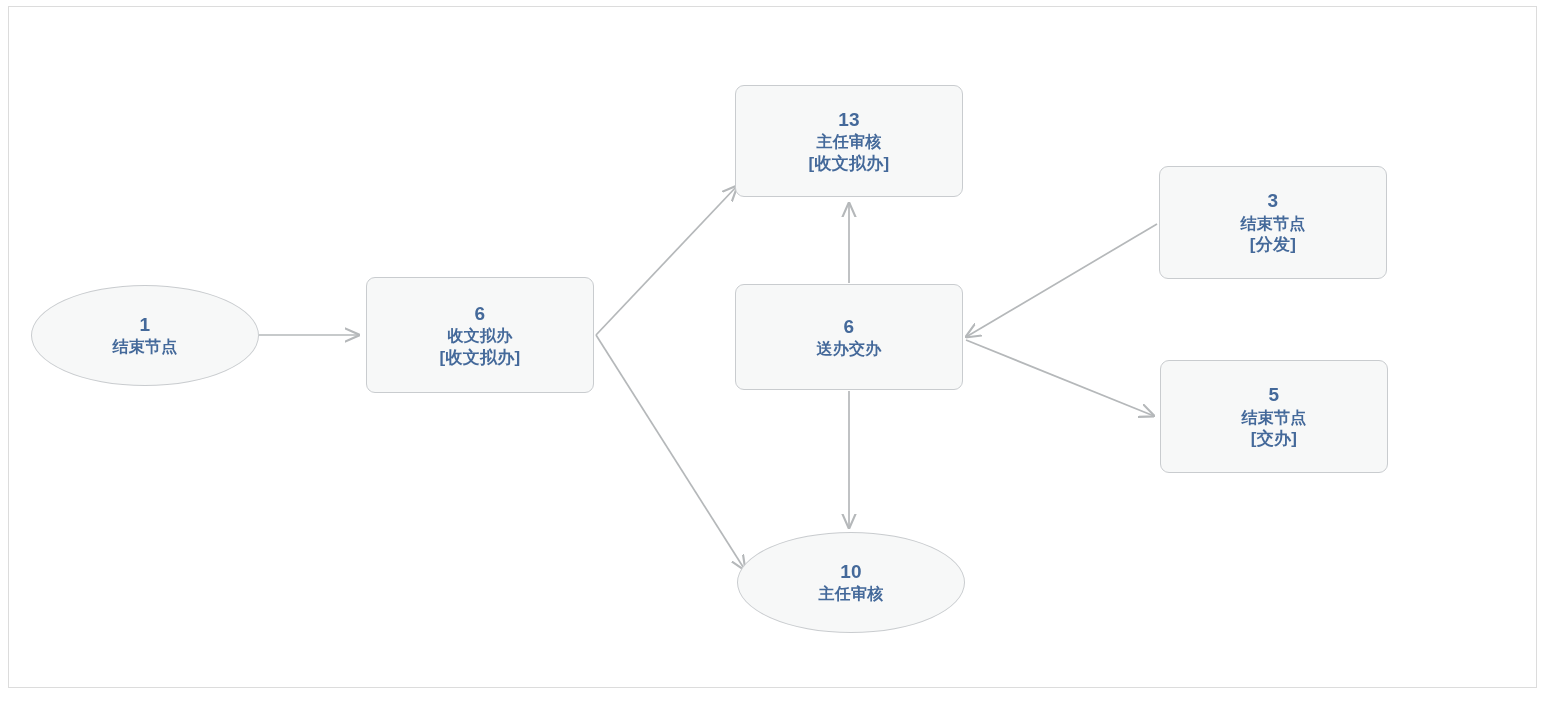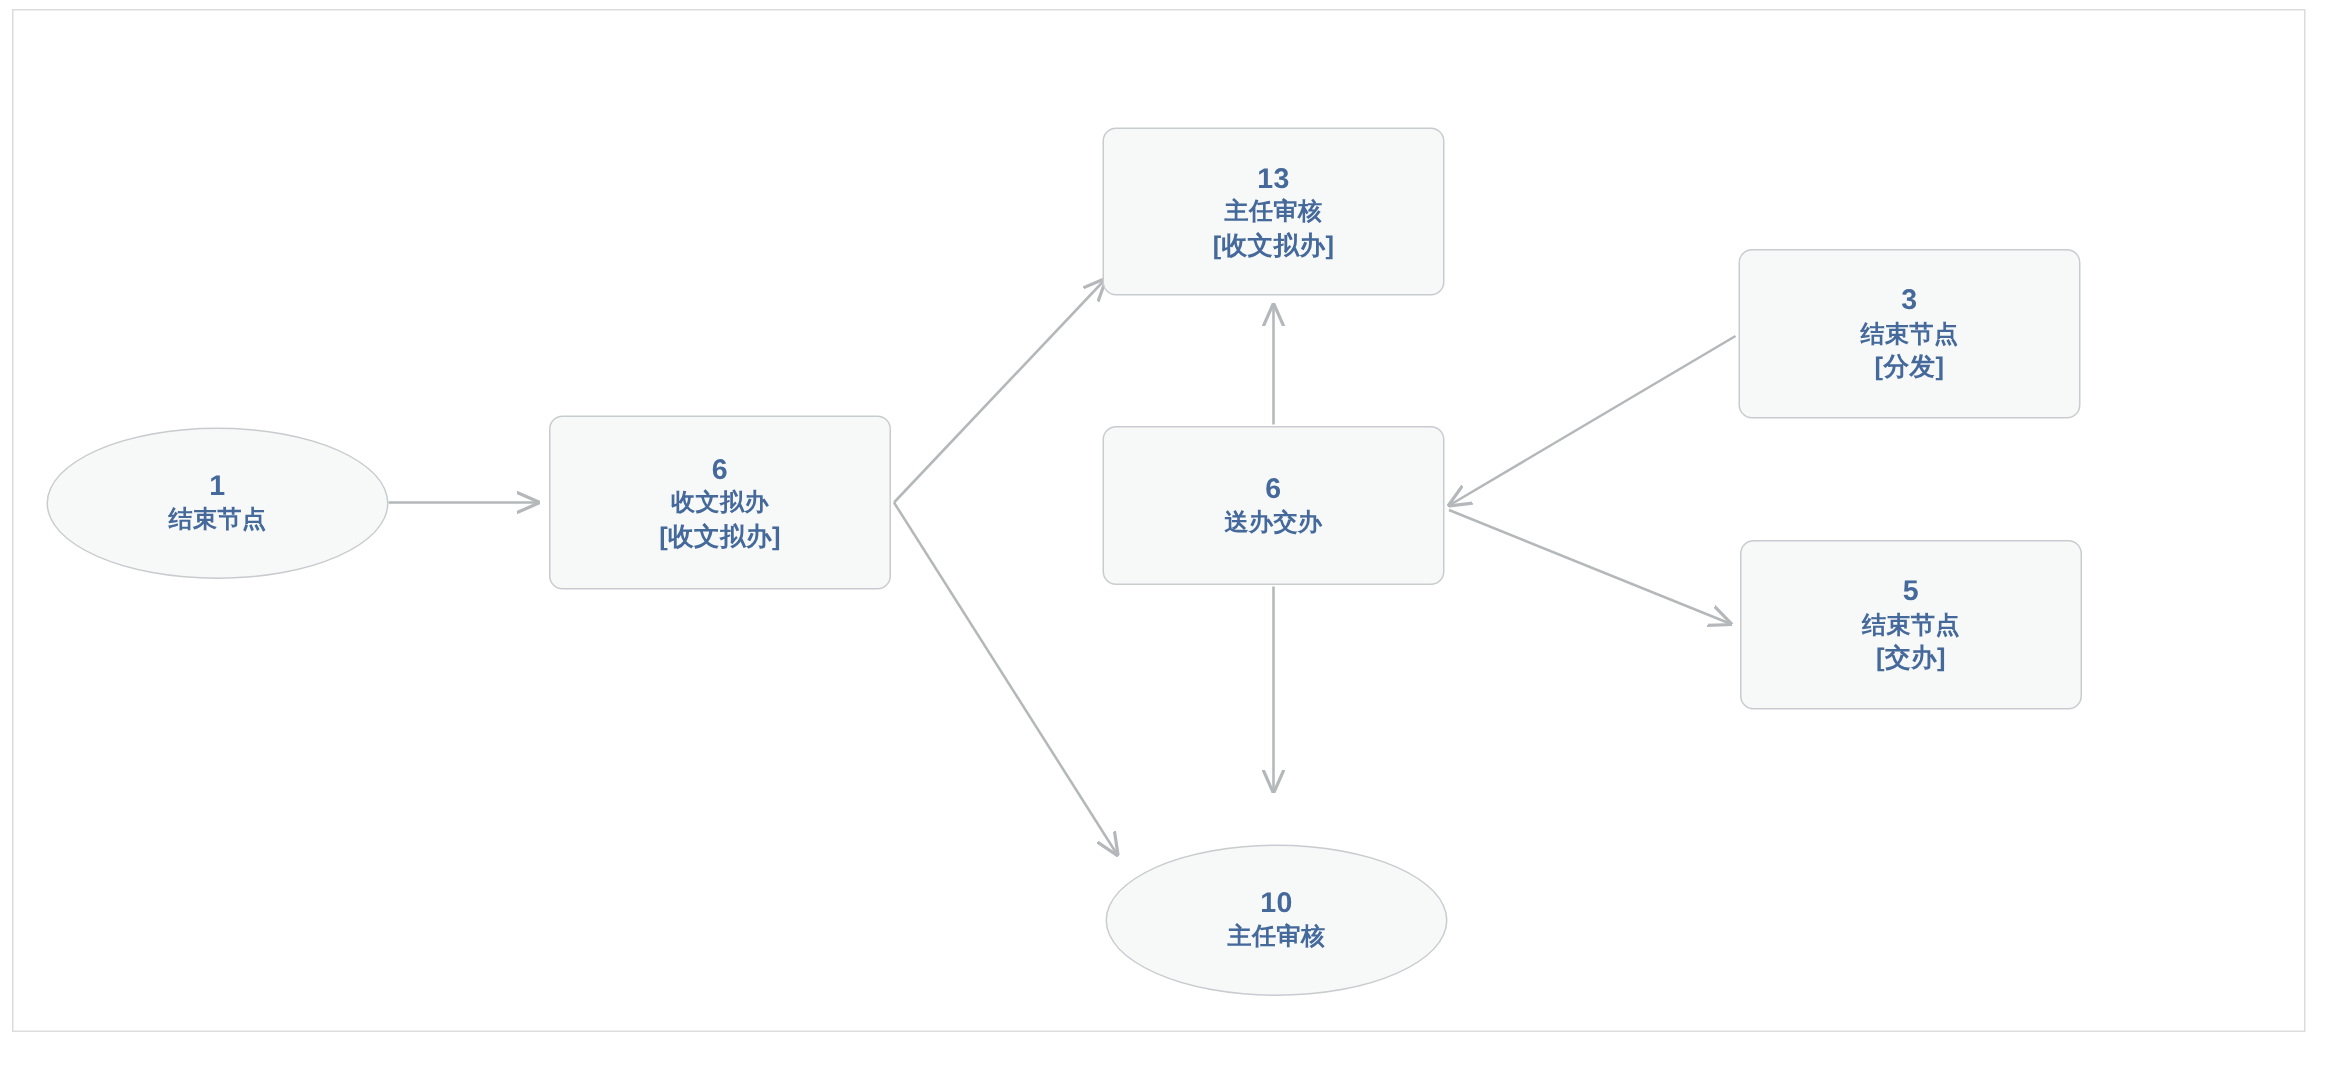--- a/index.html
+++ b/index.html
@@ -109,17 +109,17 @@
     <div class="node task" style="left: 1159px; top: 166px; width: 228px; height: 113px;">
       <div class="nid">3</div>
       <div class="nlabel">结束节点</div>
       <div class="nsub">[分发]</div>
     </div>
     <div class="node task" style="left: 1160px; top: 360px; width: 228px; height: 113px;">
       <div class="nid">5</div>
       <div class="nlabel">结束节点</div>
       <div class="nsub">[交办]</div>
     </div>
-    <div class="node event" style="left: 737px; top: 563px; width: 228px; height: 101px;">
+    <div class="node event" style="left: 737px; top: 532px; width: 228px; height: 101px;">
       <div class="nid">10</div>
       <div class="nlabel">主任审核</div>
     </div>
   </div>
 
 </body></html>

